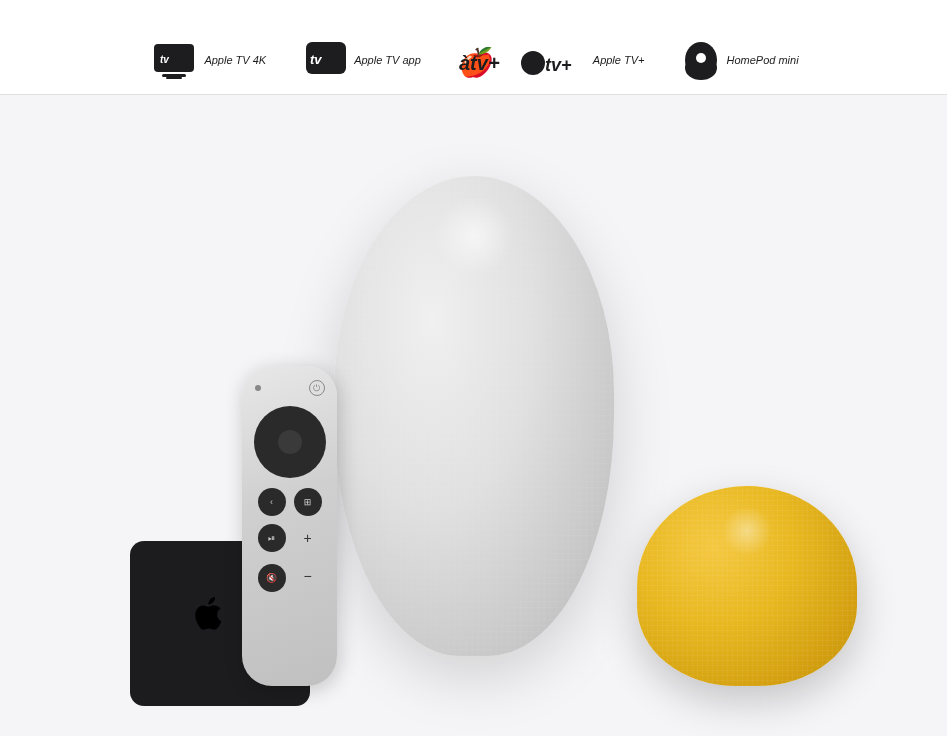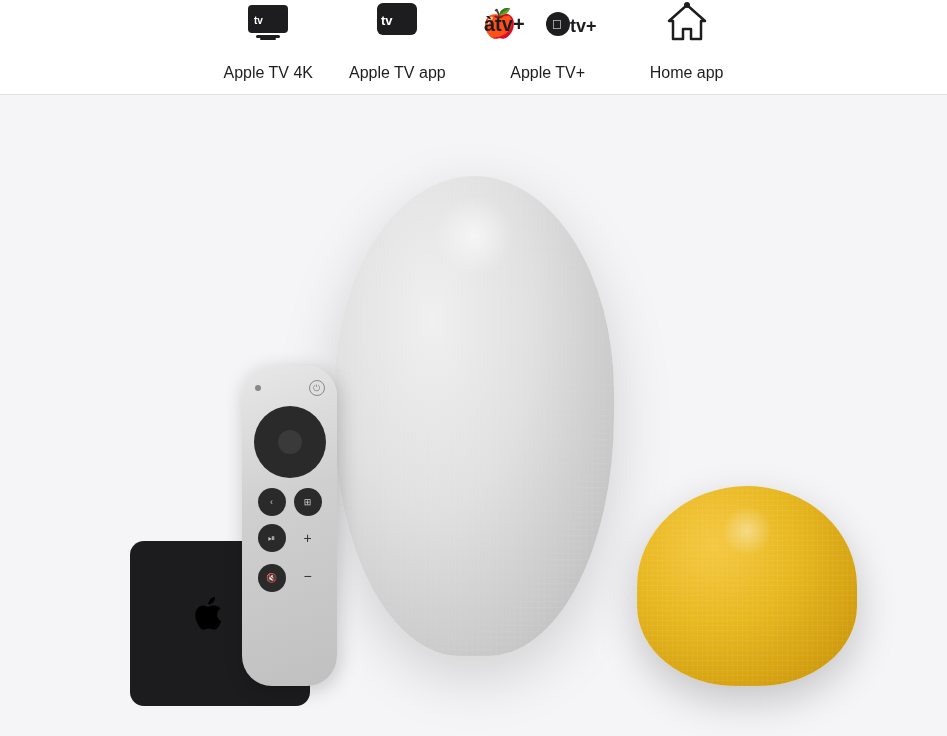--- a/index.html
+++ b/index.html
@@ -18,38 +18,39 @@
       align-items: flex-end;
       gap: 0;
       background: #fff;
       border-bottom: 1px solid #e0e0e0;
       padding: 8px 0 0 0;
       height: 95px;
     }
 
     .nav-item {
       display: flex;
-      flex-direction: column;
+      flex-direction: row;
       align-items: center;
       justify-content: flex-end;
       cursor: pointer;
       padding: 0 18px 12px 18px;
-      gap: 20px;
+      gap: 4px;
       text-decoration: none;
+      font-style: italic;
     }
 
     .nav-icon {
       display: flex;
       align-items: center;
       justify-content: center;
       height: 42px;
     }
 
     .nav-label {
-      font-size: 16px;
+      font-size: 11px;
       color: #1d1d1f;
       text-align: right;
       white-space: nowrap;
       line-height: 1.2;
     }
 
     
     .hero {
       width: 100%;
       height: calc(736px - 95px);
@@ -337,32 +338,31 @@
       <svg width="70" height="36" viewBox="0 0 70 36" style="margin-top:4px">
         <circle cx="14" cy="18" r="12" fill="#1d1d1f"></circle>
         <text x="8" y="23" font-size="13" fill="white" font-family="sans-serif" font-weight="bold"></text>
         <text x="26" y="26" font-size="18" fill="#1d1d1f" font-family="sans-serif" font-weight="900">tv+</text>
       </svg>
     </span>
     <span class="nav-label">Apple TV+</span>
   </a>
 
 
-
   <a class="nav-item" href="#">
     <span class="nav-icon">
-      <svg width="44" height="42" viewBox="0 0 44 42">
-
-        <path d="M22 4 L4 20 L8 20 L8 38 L18 38 L18 28 L26 28 L26 38 L36 38 L36 20 L40 20 Z" fill="none" stroke="#1d1d1f" stroke-width="2.5" stroke-linejoin="round"></path>
-
-        <circle cx="22" cy="4" r="3" fill="#1d1d1f"></circle>
+      <svg width="42" height="42" viewBox="0 0 42 42">
+        <ellipse cx="21" cy="28" rx="16" ry="12" fill="#1d1d1f"></ellipse>
+        <ellipse cx="21" cy="20" rx="16" ry="18" fill="#1d1d1f"></ellipse>
+        <circle cx="21" cy="18" r="5" fill="white"></circle>
       </svg>
     </span>
-    <span class="nav-label">Home app</span>
+    <span class="nav-label">HomePod mini</span>
   </a>
+
 
 
 </nav>
 
 <section class="hero">
   <div class="hero-image-container">
 
     <div class="apple-tv-box">
       <svg class="apple-logo-svg" viewBox="0 0 60 70" fill="#f5f5f5">
         <path d="M44.5 17.5c-3.3 4-8.4 7.1-13.4 6.7-.6-5.1 1.9-10.6 4.9-13.9 3.3-3.9 9-6.8 13.6-7 .6 5.2-1.5 10.2-5.1 14.2zM49 26.5c-7.4-.4-13.7 4.2-17.2 4.2-3.5 0-8.9-4-14.7-3.9-7.6.1-14.6 4.4-18.5 11.3-7.9 13.6-2.1 33.8 5.6 44.8 3.7 5.5 8.2 11.4 14.1 11.2 5.6-.2 7.8-3.6 14.6-3.6 6.8 0 8.8 3.6 14.7 3.5 6.1-.1 9.9-5.5 13.6-11 4.3-6.3 6-12.4 6.1-12.7-.1-.1-11.7-4.5-11.8-17.9-.1-11.2 9.1-16.5 9.5-16.8-5.2-7.7-13.3-8.1-16-8.1z" transform="scale(0.42) translate(8, 5)"></path>

